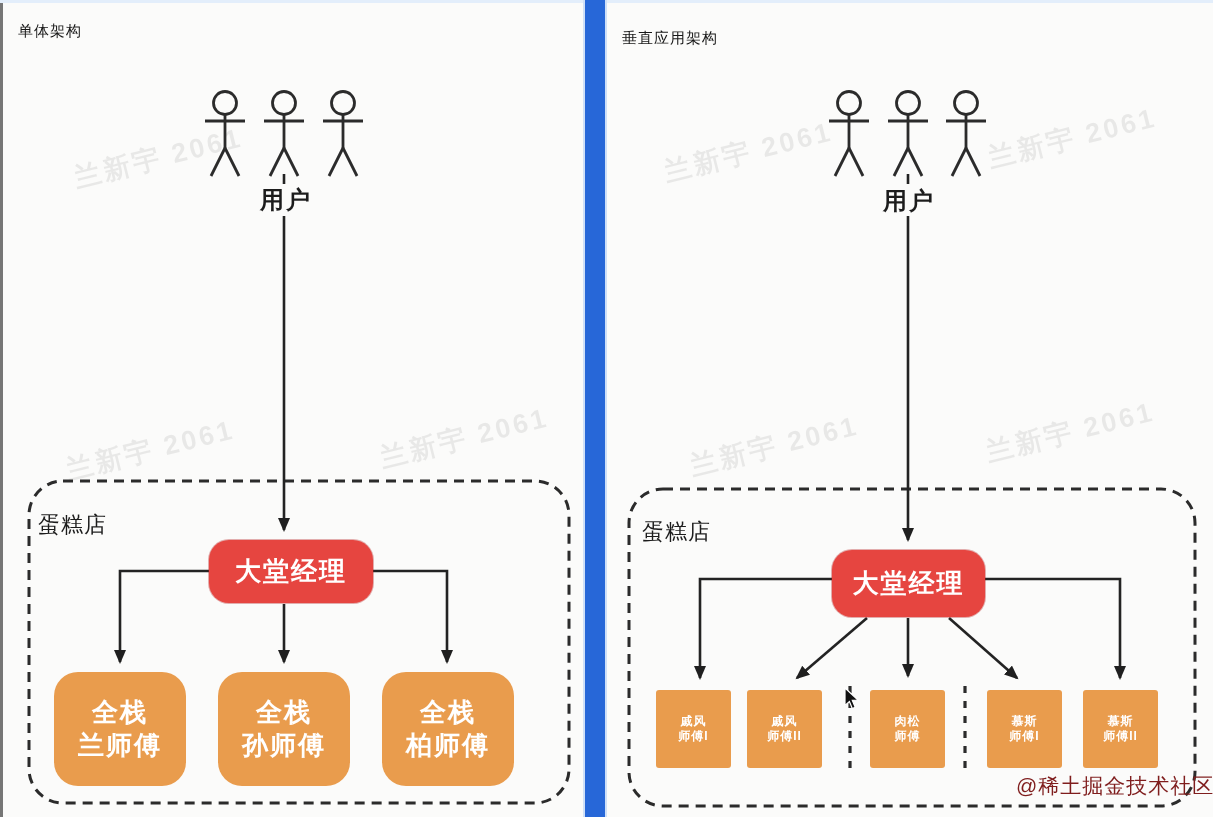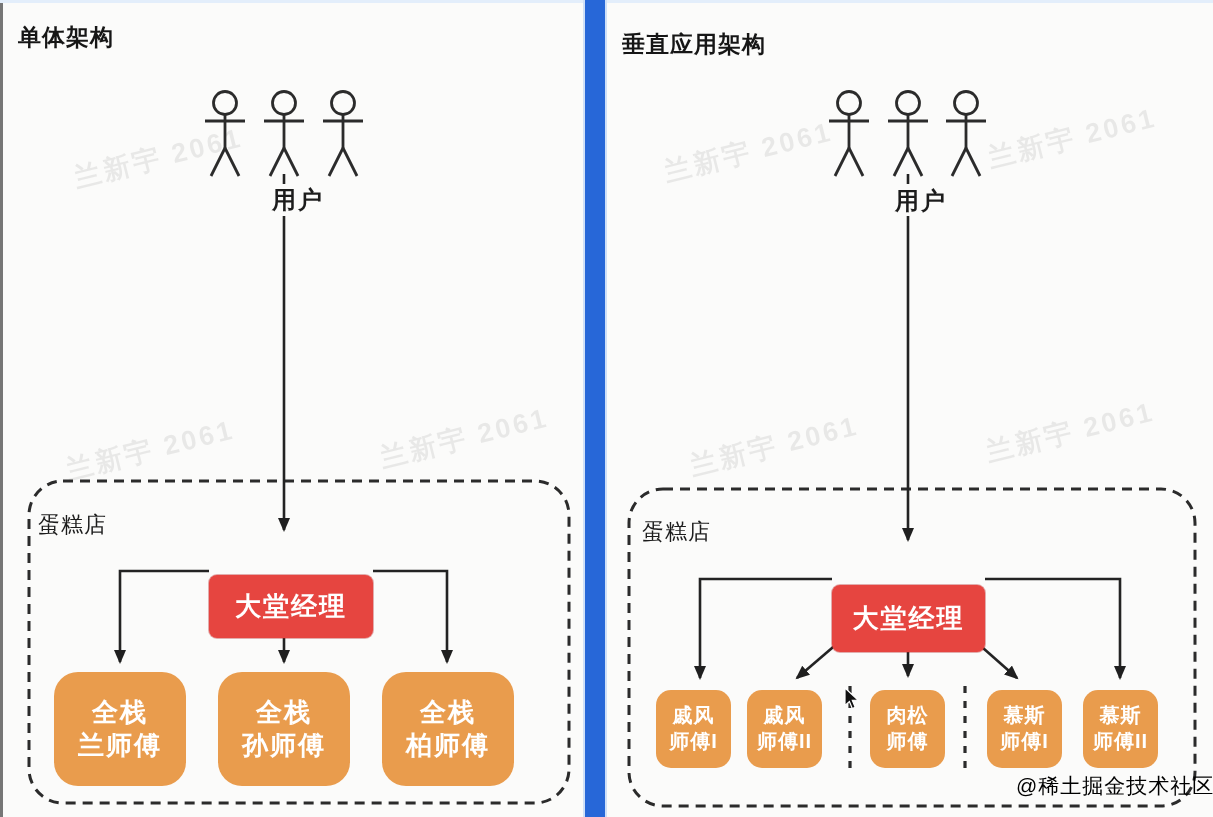--- a/index.html
+++ b/index.html
@@ -13,46 +13,46 @@
   
   .left-edge{left:0;top:0;width:3px;height:817px;background:#4a4a4a;opacity:.75;}
   .top-edge{left:0;top:0;width:1213px;height:3px;background:#e3eefb;}
   
   .divider{
     left:583px;top:0;width:20px;height:817px;
     background:var(--divider-blue,#2767d8);
     border-left:2px solid #cfe0f8;border-right:2px solid #cfe0f8;
   }
   
-  .panel-title{font-size:23px;font-weight:bold;letter-spacing:1px;color:#161616;}
-  .users-label{font-size:24px;font-weight:bold;transform:translateX(-50%);letter-spacing:2px;margin-left:12px;}
+  .panel-title{font-size:15px;font-weight:normal;letter-spacing:1px;color:#161616;}
+  .users-label{font-size:24px;font-weight:bold;transform:translateX(-50%);letter-spacing:2px;}
   .container-label{font-size:22px;font-weight:normal;letter-spacing:1px;z-index:3;}
   
   .manager{
     background:var(--manager-red,#e64540);
     color:#fff;font-weight:bold;font-size:26px;letter-spacing:2px;
-    border-radius:8px;display:flex;align-items:center;justify-content:center;
-    z-index:2;box-shadow:0 0 0 1px rgba(180,30,30,.35);margin-top:35px;
+    border-radius:20px;display:flex;align-items:center;justify-content:center;
+    z-index:2;box-shadow:0 0 0 1px rgba(180,30,30,.35);
   }
   .worker{
     background:var(--worker-orange,#e99c4d);
     color:#fff;font-weight:bold;border-radius:24px;
     display:flex;flex-direction:column;align-items:center;justify-content:center;
     z-index:2;line-height:1.28;text-align:right;
   }
   .worker span{white-space:nowrap;}
   .worker.big{width:132px;height:114px;top:672px;font-size:26px;letter-spacing:2px;}
-  .worker.small{width:75px;height:78px;top:690px;font-size:20px;border-radius:15px;letter-spacing:1px;}
+  .worker.small{width:75px;height:78px;top:690px;font-size:12px;border-radius:3px;letter-spacing:1px;}
   
   .wm-diag{
     font-size:27px;font-weight:bold;color:#000;opacity:.07;
     transform:rotate(-14deg);white-space:nowrap;z-index:0;letter-spacing:3px;
   }
   .wm-community{
-    font-size:21px;color:#000000;z-index:4;letter-spacing:1px;white-space:nowrap;
+    font-size:21px;color:#7f1d1d;z-index:4;letter-spacing:1px;white-space:nowrap;
   }
   .overlay{left:0;top:0;z-index:1;}
   .cursor{z-index:5;}
 </style>
 </head>
 <body>
 
 <svg class="abs overlay" width="1213" height="817" viewBox="0 0 1213 817">
   <defs>
     <marker id="ah" markerUnits="userSpaceOnUse" markerWidth="16" markerHeight="14" refX="12" refY="6" orient="auto">

